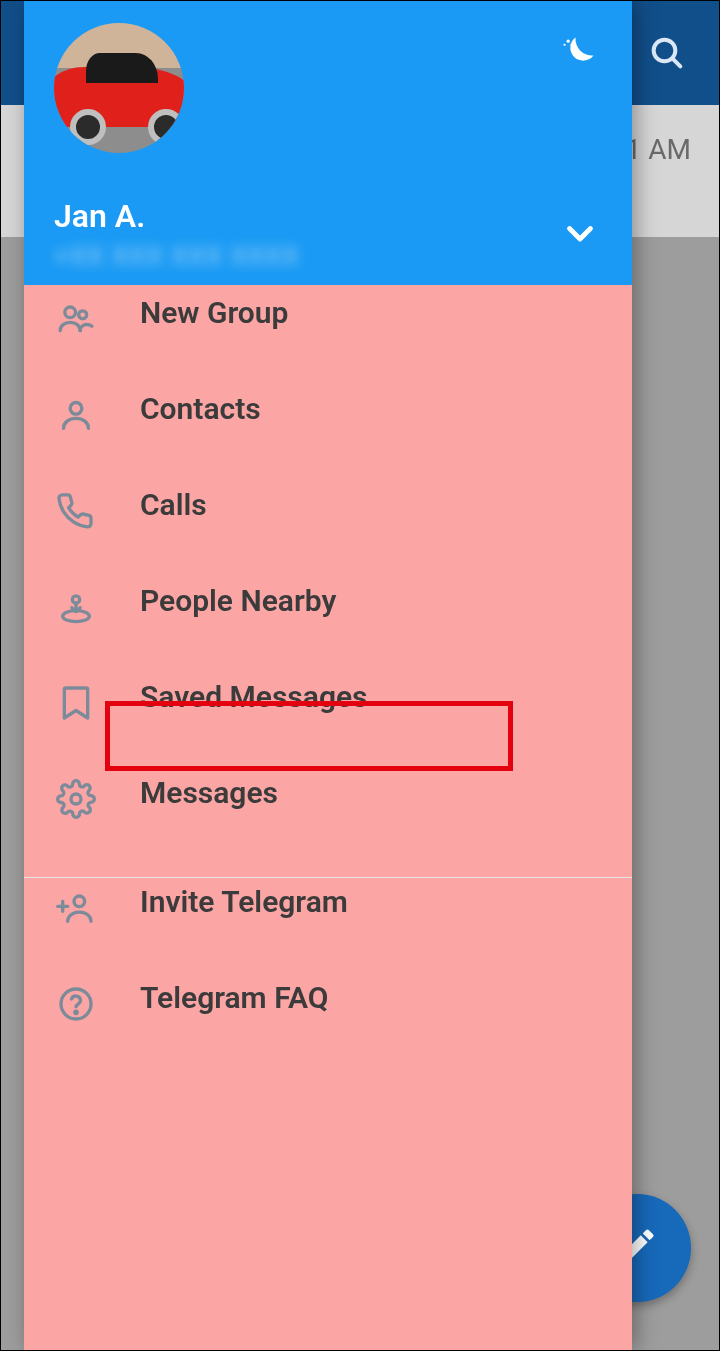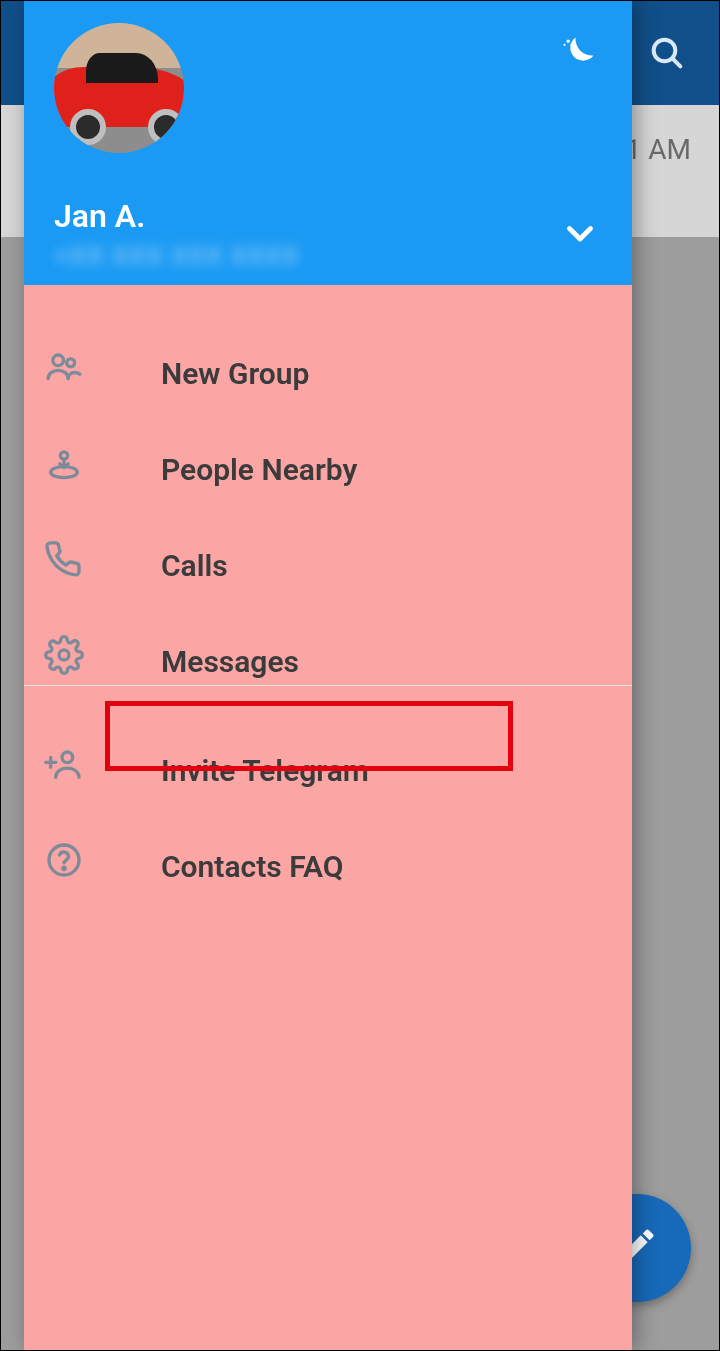--- a/index.html
+++ b/index.html
@@ -23,21 +23,21 @@
   .avatar-wheel1 { position:absolute; top:86px; left:16px; width:36px; height:36px; border-radius:50%; background:#2b2b2b; border:6px solid #bfbfbf; }
   .avatar-wheel2 { position:absolute; top:86px; left:94px; width:36px; height:36px; border-radius:50%; background:#2b2b2b; border:6px solid #bfbfbf; }
   .night-toggle { position: absolute; top: 30px; right: 30px; width: 50px; height: 50px; color: #fff; display:flex; align-items:center; justify-content:center; }
   .night-toggle svg { width: 44px; height: 44px; }
   .profile-name { position: absolute; left: 30px; top: 196px; font-size: 32px; font-weight: 600; }
   .profile-phone { position: absolute; left: 30px; top: 240px; font-size: 26px; color: rgba(255,255,255,0.55); filter: blur(6px); letter-spacing: 1px; }
   .account-toggle { position: absolute; right: 30px; top: 212px; width: 44px; height: 44px; color:#fff; display:flex; align-items:center; justify-content:center; }
   .account-toggle svg { width: 36px; height: 36px; }
 
   .menu { flex: 1; padding-top: 10px; }
-  .menu-item { display:flex; align-items:flex-end; height: 96px; padding-left: 16px; cursor: pointer; gap: 33px; }
+  .menu-item { display:flex; align-items:flex-start; height: 96px; padding-left: 28px; cursor: pointer; }
   .menu-icon { width: 48px; height: 48px; color: #7c8b9a; display:flex; align-items:center; justify-content:center; }
   .menu-icon svg { width: 40px; height: 40px; }
   .menu-label { margin-left: 40px; font-size: 30px; font-weight: 600; color: #3b3b3b; }
   .divider { height: 1px; background: #e7e7e7; margin: 6px 0; }
 
   .highlight-box { position: absolute; border: 5px solid #e3000f; pointer-events: none; }
 </style>
 </head>
 <body>
 
@@ -100,42 +100,59 @@
           <svg viewBox="0 0 24 24" fill="none" stroke="currentColor" stroke-width="2" stroke-linecap="round" stroke-linejoin="round">
               <circle cx="8.5" cy="8" r="3.2"></circle>
               <circle cx="16" cy="9.5" r="2.4"></circle>
               <path d="M2.5 19c0-3 2.7-5 6-5s6 2 6 5"></path>
               <path d="M14.5 19c0-2.2 1.8-3.7 4-3.7 1.2 0 2.2.4 3 1"></path>
             </svg>
         </span>
         <span class="menu-label">New Group</span>
       </div>
 
+      <div class="menu-item">
+        <span class="menu-icon">
+          <svg viewBox="0 0 24 24" fill="none" stroke="currentColor" stroke-width="2" stroke-linecap="round" stroke-linejoin="round">
+              <circle cx="12" cy="8" r="3.5"></circle>
+              <path d="M4.5 20c0-3.6 3.4-6 7.5-6s7.5 2.4 7.5 6"></path>
+            </svg>
+        </span>
+        <span class="menu-label">Contacts</span>
+      </div>
+
+      <div class="menu-item">
+        <span class="menu-icon">
+          <svg viewBox="0 0 24 24" fill="none" stroke="currentColor" stroke-width="2" stroke-linecap="round" stroke-linejoin="round">
+              <path d="M21 16.5v3a2 2 0 0 1-2.2 2 19 19 0 0 1-8.3-3 18.7 18.7 0 0 1-5.7-5.7 19 19 0 0 1-3-8.3A2 2 0 0 1 3.8 2.3h3a2 2 0 0 1 2 1.7c.1.9.3 1.8.6 2.6a2 2 0 0 1-.5 2.1L7.6 10a15 15 0 0 0 5.7 5.7l1.3-1.3a2 2 0 0 1 2.1-.5c.8.3 1.7.5 2.6.6a2 2 0 0 1 1.7 2z"></path>
+            </svg>
+        </span>
+        <span class="menu-label">Calls</span>
+      </div>
 
       <div class="menu-item">
         <span class="menu-icon">
           <svg viewBox="0 0 24 24" fill="none" stroke="currentColor" stroke-width="2" stroke-linecap="round" stroke-linejoin="round">
               <circle cx="12" cy="7.5" r="2.2"></circle>
               <path d="M12 9.7v5"></path>
               <path d="M9.5 12.5L12 14.7l2.5-2.2"></path>
               <ellipse cx="12" cy="17.5" rx="8" ry="3.3"></ellipse>
             </svg>
         </span>
         <span class="menu-label">People Nearby</span>
       </div>
 
-      <div class="menu-item">
+      <div class="menu-item" style="position:relative;">
         <span class="menu-icon">
           <svg viewBox="0 0 24 24" fill="none" stroke="currentColor" stroke-width="2" stroke-linecap="round" stroke-linejoin="round">
-              <path d="M21 16.5v3a2 2 0 0 1-2.2 2 19 19 0 0 1-8.3-3 18.7 18.7 0 0 1-5.7-5.7 19 19 0 0 1-3-8.3A2 2 0 0 1 3.8 2.3h3a2 2 0 0 1 2 1.7c.1.9.3 1.8.6 2.6a2 2 0 0 1-.5 2.1L7.6 10a15 15 0 0 0 5.7 5.7l1.3-1.3a2 2 0 0 1 2.1-.5c.8.3 1.7.5 2.6.6a2 2 0 0 1 1.7 2z"></path>
+              <path d="M6 3h12a1 1 0 0 1 1 1v17l-7-4.5L5 21V4a1 1 0 0 1 1-1z"></path>
             </svg>
         </span>
-        <span class="menu-label">Calls</span>
+        <span class="menu-label">Saved Messages</span>
       </div>
-
 
       <div class="menu-item">
         <span class="menu-icon">
           <svg viewBox="0 0 24 24" fill="none" stroke="currentColor" stroke-width="2" stroke-linecap="round" stroke-linejoin="round">
               <circle cx="12" cy="12" r="3"></circle>
               <path d="M19.4 15a1.7 1.7 0 0 0 .3 1.8l.1.1a2 2 0 1 1-2.8 2.8l-.1-.1a1.7 1.7 0 0 0-1.8-.3 1.7 1.7 0 0 0-1 1.5V21a2 2 0 1 1-4 0v-.1a1.7 1.7 0 0 0-1.1-1.5 1.7 1.7 0 0 0-1.8.3l-.1.1a2 2 0 1 1-2.8-2.8l.1-.1a1.7 1.7 0 0 0 .3-1.8 1.7 1.7 0 0 0-1.5-1H3a2 2 0 1 1 0-4h.1a1.7 1.7 0 0 0 1.5-1.1 1.7 1.7 0 0 0-.3-1.8l-.1-.1a2 2 0 1 1 2.8-2.8l.1.1a1.7 1.7 0 0 0 1.8.3H9a1.7 1.7 0 0 0 1-1.5V3a2 2 0 1 1 4 0v.1a1.7 1.7 0 0 0 1 1.5 1.7 1.7 0 0 0 1.8-.3l.1-.1a2 2 0 1 1 2.8 2.8l-.1.1a1.7 1.7 0 0 0-.3 1.8V9c.3.6.9 1 1.5 1H21a2 2 0 1 1 0 4h-.1a1.7 1.7 0 0 0-1.5 1z"></path>
             </svg>
         </span>
         <span class="menu-label">Messages</span>
       </div>
@@ -155,21 +172,21 @@
       </div>
 
       <div class="menu-item">
         <span class="menu-icon">
           <svg viewBox="0 0 24 24" fill="none" stroke="currentColor" stroke-width="2" stroke-linecap="round" stroke-linejoin="round">
               <circle cx="12" cy="12" r="9"></circle>
               <path d="M9.3 9a2.8 2.8 0 0 1 5.4 1c0 1.8-2.7 2.2-2.7 3.7"></path>
               <circle cx="12" cy="17" r="0.7" fill="currentColor"></circle>
             </svg>
         </span>
-        <span class="menu-label">Contacts FAQ</span>
+        <span class="menu-label">Telegram FAQ</span>
       </div>
 
     </div>
   </div>
 
   <div class="highlight-box" style="left:104px; top:700px; width:408px; height:70px;"></div>
 
 </div>
 
 </body></html>

